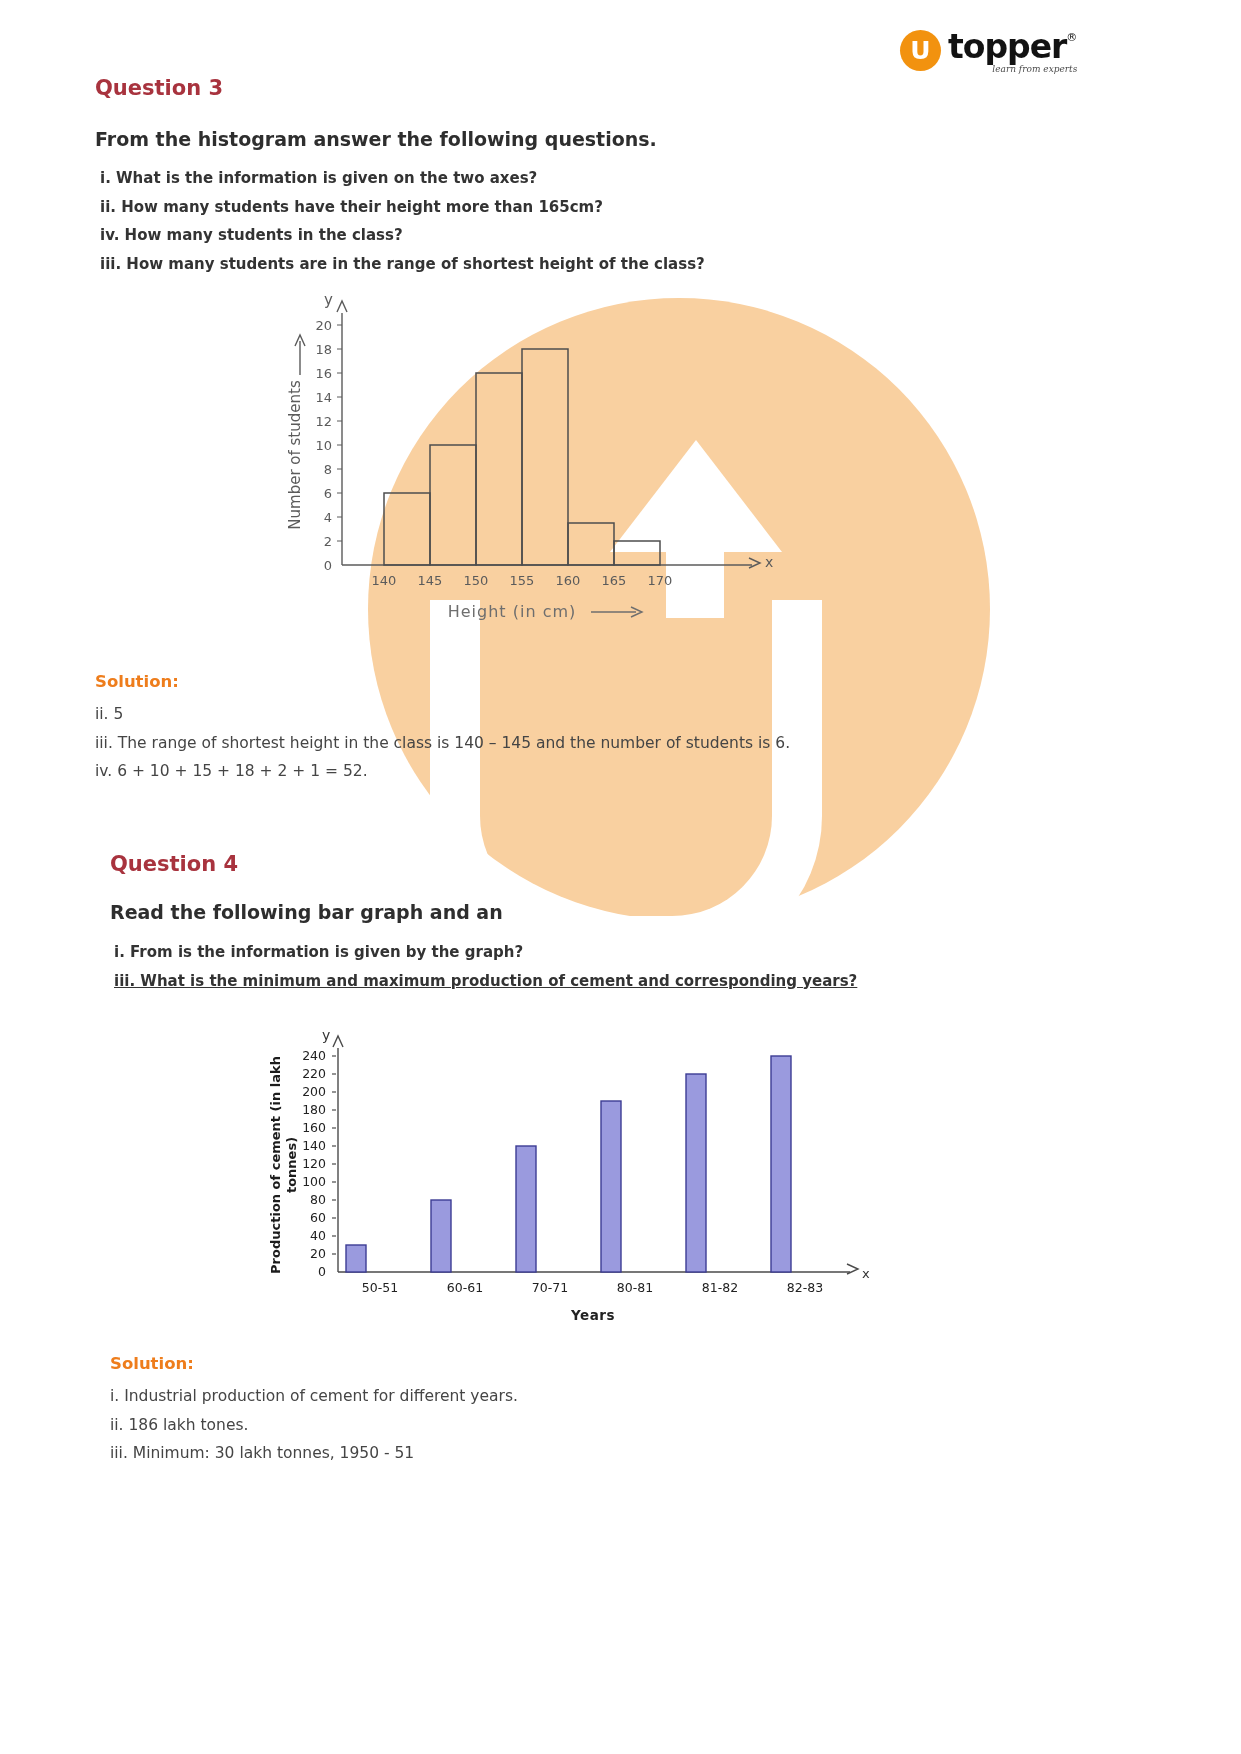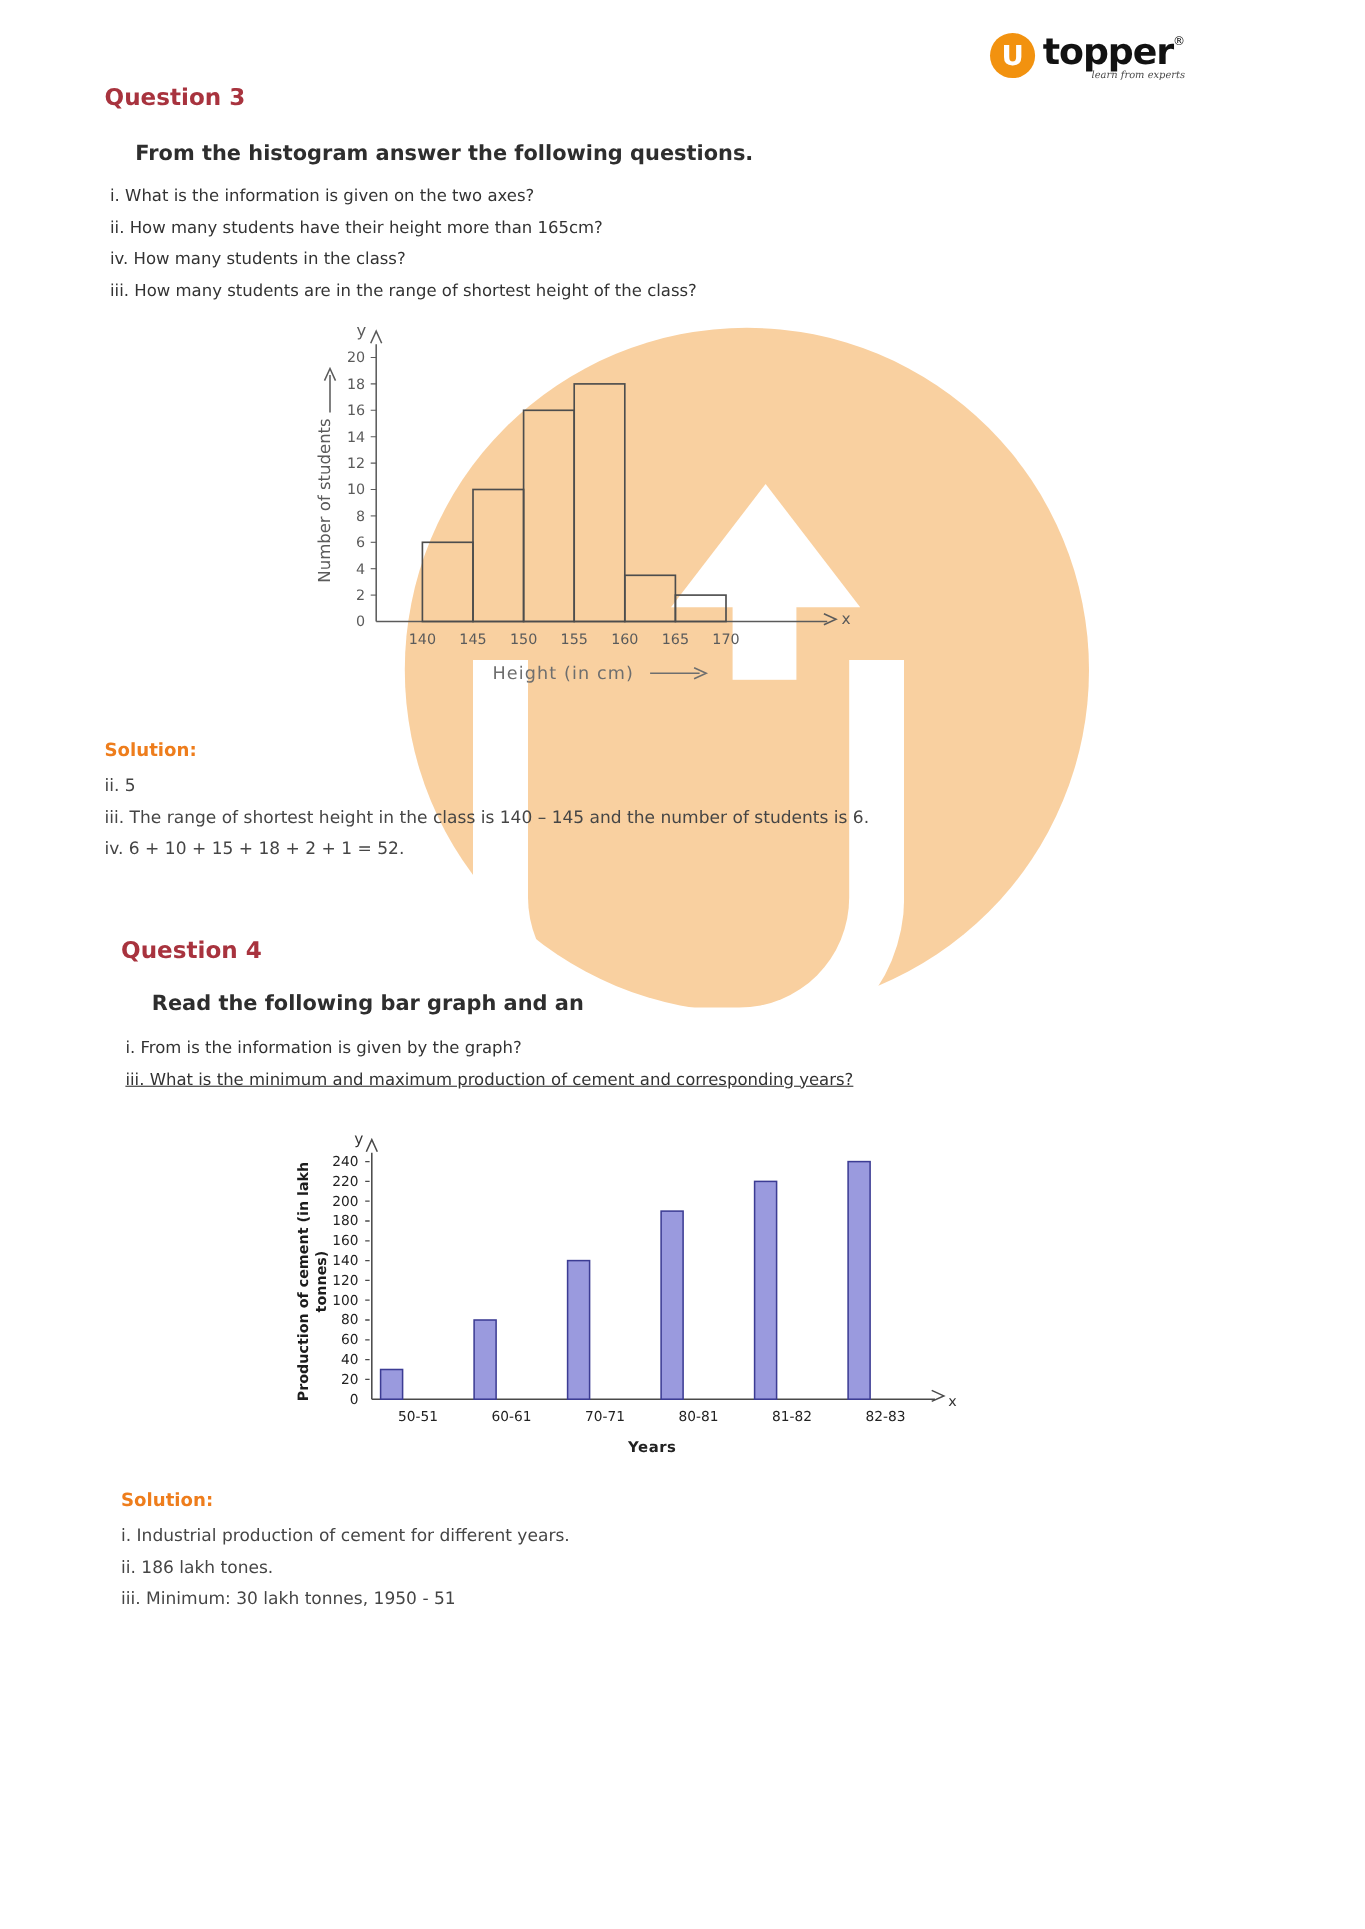--- a/index.html
+++ b/index.html
@@ -17,22 +17,22 @@
   
   .content{position:relative;z-index:2;width:100%;height:100%;}
   .logo{position:absolute;left:900px;top:30px;display:flex;align-items:flex-start;gap:7px;}
   .logo-mark{width:41px;height:41px;border-radius:50%;background:var(--logo-orange);color:#fff;font-weight:bold;display:flex;align-items:center;justify-content:center;font-size:25px;}
   .logo-textwrap{display:flex;flex-direction:column;align-items:flex-end;}
   .logo-line{display:flex;align-items:flex-start;}
   .logo-brand{font-size:33px;font-weight:bold;color:#121212;letter-spacing:-1px;line-height:1.05;}
   .logo-reg{font-size:11px;color:#121212;margin-top:1px;}
   .logo-tagline{font-size:9px;font-style:italic;color:#4a4a4a;font-family:"DejaVu Serif","Liberation Serif",serif;margin-top:-1px;}
   .q-heading{position:absolute;font-size:21px;font-weight:bold;color:var(--heading-red);}
-  .q-prompt{position:absolute;font-size:19px;font-weight:bold;color:#2e2e2e;margin-left:28px;}
-  .q-list{position:absolute;font-size:15px;font-weight:normal;color:#333;line-height:28.5px;white-space:nowrap;}
+  .q-prompt{position:absolute;font-size:19px;font-weight:bold;color:#2e2e2e;}
+  .q-list{position:absolute;font-size:15px;font-weight:bold;color:#333;line-height:28.5px;white-space:nowrap;}
   .sol-label{position:absolute;font-size:16.5px;font-weight:bold;color:var(--solution-orange);}
   .sol-lines{position:absolute;font-size:15.5px;color:#454545;line-height:28.5px;white-space:nowrap;}
   .underlined{text-decoration:underline;}
   .chart{position:absolute;}
   svg text{font-family:"DejaVu Sans","Liberation Sans",sans-serif;}
 </style>
 </head>
 <body style="--heading-red: #a8333e; --solution-orange: #ee7d1c; --watermark-orange: #f9d0a0; --logo-orange: #f2920f;">
 
 <div class="watermark">

